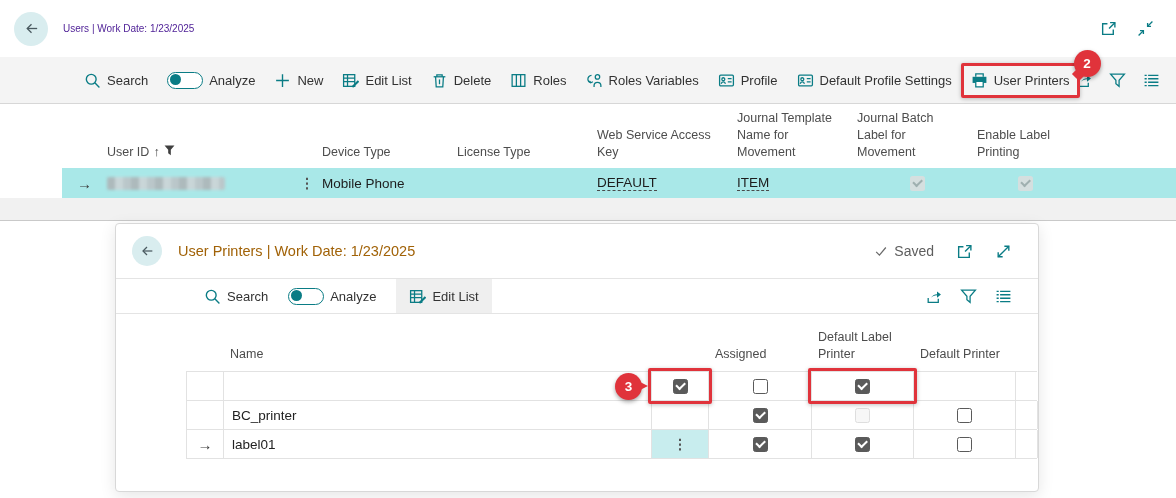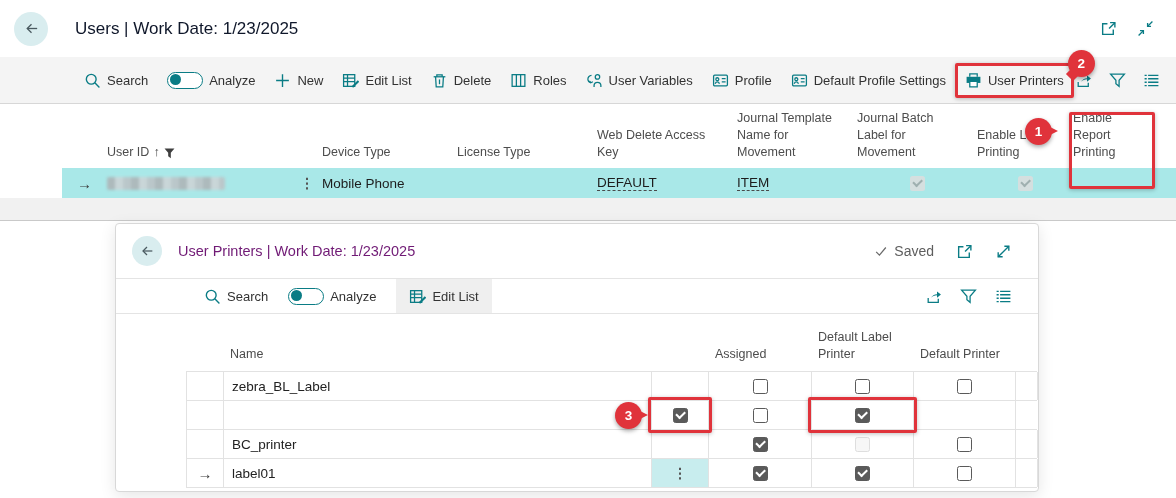--- a/index.html
+++ b/index.html
@@ -1,38 +1,38 @@
 <!DOCTYPE html>
 <html><head>
 <meta charset="utf-8">
 <style>
   html,body{margin:0;padding:0;background:#fff;}
   .stage{position:relative;width:1176px;height:498px;overflow:hidden;background:#fff;
          font-family:"Liberation Sans",sans-serif;-webkit-font-smoothing:antialiased;}
   
   .title-bar{height:57px;display:flex;align-items:center;padding-left:14px;background:#fff;position:relative;}
   .back-circle{width:34px;height:34px;border-radius:50%;background:#d9edef;display:flex;align-items:center;justify-content:center;flex:0 0 auto;}
-  .page-title{margin-left:27px;font-size:17px;color:#0f172a;}
+  .page-title{margin-left:15px;font-size:10px;color:#4c1d95;}
   .title-icons{position:absolute;right:22px;top:20px;display:flex;gap:20px;color:#0a7c85;}
   .icon{width:17px;height:17px;display:block;}
   .icon svg{display:block;width:100%;height:100%;}
   .action-bar{height:47px;background:#f4f4f4;border-bottom:1px solid #d7d7d7;display:flex;align-items:center;
               padding-left:84px;gap:19px;font-size:13px;color:#333;position:relative;box-sizing:border-box;}
   .abar-item{display:flex;align-items:center;gap:6px;color:#323232;white-space:nowrap;cursor:pointer;}
   .abar-item .icon{color:#0a7c85;}
   .toggle{width:36px;height:17px;border:1.5px solid #0a7c85;border-radius:10px;position:relative;background:#fff;box-sizing:border-box;flex:0 0 auto;}
   .toggle::after{content:"";position:absolute;left:2px;top:1.5px;width:11px;height:11px;border-radius:50%;background:#0a7c85;}
   .abar-right{position:absolute;right:16px;top:0;height:47px;display:flex;align-items:center;gap:17px;color:#0a7c85;}
   .up-wrap{position:relative;}
   
   .ugrid{display:grid;grid-template-columns:45px 185px 30px 135px 140px 140px 120px 120px 96px 81px;}
   .users-header{margin-left:62px;height:64px;align-items:end;padding-bottom:7px;box-sizing:border-box;
                 font-size:12.5px;line-height:1.35;color:#4d4d4d;}
   .users-header>div{padding-right:14px;}
-  .uid-head{display:flex;align-items:center;gap:4px;padding-right:0!important;}
+  .uid-head{display:flex;gap:4px;padding-right:0!important;}
   .users-row{margin-left:62px;height:30px;background:#a9e8e8;align-items:center;font-size:13.5px;color:#1d1d1d;}
   .users-row>div{display:flex;align-items:center;height:100%;}
   .center{justify-content:center;}
   .dashlink{border-bottom:1px dashed #4a4a4a;line-height:1.15;}
   .redact{width:118px;height:13px;border-radius:2px;opacity:.85;filter:blur(1.6px);
           background:repeating-linear-gradient(90deg,#aeb2b5 0 8px,#cfd3d6 8px 16px,#bec2c5 16px 24px);}
   .vdots{font-size:14px;font-weight:bold;color:#555;}
   .strip{height:22px;background:#f1f1f1;border-bottom:1px solid #c9c9c9;}
   .row-arrow{font-size:15px;color:#3b3b3b;}
   
@@ -42,21 +42,21 @@
       border-left:2px solid #fff;border-bottom:2px solid #fff;transform:rotate(-45deg);}
   .cb[data-state="disabled"]{border-color:#dedede;background:#f7f7f7;}
   .cb[data-state="checked-muted"]{background:#d5dfdf;border:none;}
   .cb[data-state="checked-muted"]::after{content:"";position:absolute;left:3.2px;top:3.8px;width:7px;height:3.6px;
       border-left:2px solid #9fb0b0;border-bottom:2px solid #9fb0b0;transform:rotate(-45deg);}
   
   .dialog{position:absolute;left:115px;top:223px;width:924px;height:269px;background:#fff;z-index:10;
           border:1px solid #d8d8d8;border-radius:4px;box-shadow:0 4px 16px rgba(0,0,0,.10);box-sizing:border-box;}
   .dlg-header{height:54px;display:flex;align-items:center;padding:0 26px 0 16px;}
   .dlg-back{width:30px;height:30px;border-radius:50%;background:#d9edef;display:flex;align-items:center;justify-content:center;flex:0 0 auto;}
-  .dlg-title{margin-left:16px;font-size:14.5px;color:#701a75;}
+  .dlg-title{margin-left:16px;font-size:14.5px;color:#a16207;}
   .dlg-right{margin-left:auto;display:flex;align-items:center;gap:22px;text-align:right;}
   .saved{display:flex;align-items:center;gap:6px;color:#5e5e5e;font-size:14px;}
   .dlg-right .icon{color:#0a7c85;}
   .dlg-toolbar{height:36px;border-top:1px solid #e4e4e4;border-bottom:1px solid #e4e4e4;display:flex;align-items:center;
                padding-left:88px;gap:20px;font-size:13px;color:#333;box-sizing:border-box;}
   .edit-tab{height:100%;display:flex;align-items:center;gap:6px;background:#efefef;padding:0 13px;box-sizing:border-box;}
   .edit-tab .icon{color:#0a7c85;}
   .dlg-ticons{margin-left:auto;display:flex;gap:18px;padding-right:26px;color:#0a7c85;}
   .dgrid{display:grid;grid-template-columns:37px 428px 57px 103px 102px 102px 22px;}
   .dlg-thead{margin-left:70px;height:57px;align-items:end;padding-bottom:8px;box-sizing:border-box;
@@ -163,21 +163,21 @@
     </div>
     <div class="abar-item">
       <span class="icon">
         <svg viewBox="0 0 16 16" fill="none" stroke="currentColor" stroke-width="1.2">
             <circle cx="10.8" cy="4.6" r="2.1"></circle>
             <path d="M7.6 14v-1.2c0-1.9 1.4-3 3.2-3s3.2 1.1 3.2 3V14"></path>
             <path d="M5.2 3.2C3 3.4 1.6 5 1.8 7c.1 1.5 1.1 2.6 2.7 3"></path>
             <path d="M3.2 8.3l1.3 1.8 2-.9"></path>
           </svg>
       </span>
-      <span>User Variables</span>
+      <span>Roles Variables</span>
     </div>
     <div class="abar-item">
       <span class="icon">
         <svg viewBox="0 0 16 16" fill="none" stroke="currentColor" stroke-width="1.2">
             <rect x="1.5" y="3" width="13" height="10" rx="1"></rect>
             <circle cx="5" cy="6.8" r="1.4"></circle>
             <path d="M3 11c.4-1.2 1.1-1.8 2-1.8s1.6.6 2 1.8"></path>
             <path d="M9.2 6.3h3.6M9.2 9.3h3.6"></path>
           </svg>
       </span>
@@ -233,29 +233,24 @@
       <span style="color:#444;">↑</span>
       <span style="width:11px;height:11px;display:inline-block;">
         <svg viewBox="0 0 10 10">
             <path d="M0.5 0.5h9L6.2 4.4v4.9L3.8 7.6V4.4z" fill="#3f3f3f"></path>
           </svg>
       </span>
     </div>
     <div></div>
     <div>Device Type</div>
     <div>License Type</div>
-    <div>Web Delete Access Key</div>
+    <div>Web Service Access Key</div>
     <div>Journal Template Name for Movement</div>
     <div>Journal Batch Label for Movement</div>
     <div>Enable Label Printing</div>
-    <div style="position:relative;">
-      <span>Enable Report Printing</span>
-      <div class="anno-box" style="top:2px;left:-4px;right:-1px;bottom:-28px;"></div>
-      <div class="badge tail-right" style="left:-48px;top:8px;">1</div>
-    </div>
   </div>
 
   <div class="ugrid users-row">
     <div class="center">
         <span class="row-arrow">→</span>
       </div>
     <div>
         <span class="redact"></span>
       </div>
     <div class="center">
@@ -365,35 +360,20 @@
       <div>Name</div>
       <div></div>
       <div>Assigned</div>
       <div style="padding-right:14px;">Default Label Printer</div>
       <div>Default Printer</div>
       <div></div>
     </div>
 
     <div class="dlg-tbody">
 
-      <div class="dgrid dlg-row">
-        <div></div>
-        <div class="name-cell">zebra_BL_Label</div>
-        <div></div>
-        <div class="center">
-            <span class="cb" data-state="unchecked"></span>
-          </div>
-        <div class="center">
-            <span class="cb" data-state="unchecked"></span>
-          </div>
-        <div class="center">
-            <span class="cb" data-state="unchecked"></span>
-          </div>
-        <div></div>
-      </div>
 
       <div class="dgrid dlg-row">
         <div></div>
         <div></div>
         <div class="center">
           <span class="cb" data-state="checked"></span>
           <div class="anno-box" style="inset:-4px;"></div>
           <div class="badge tail-right" style="left:-37px;top:1px;">3</div>
         </div>
         <div class="center">

